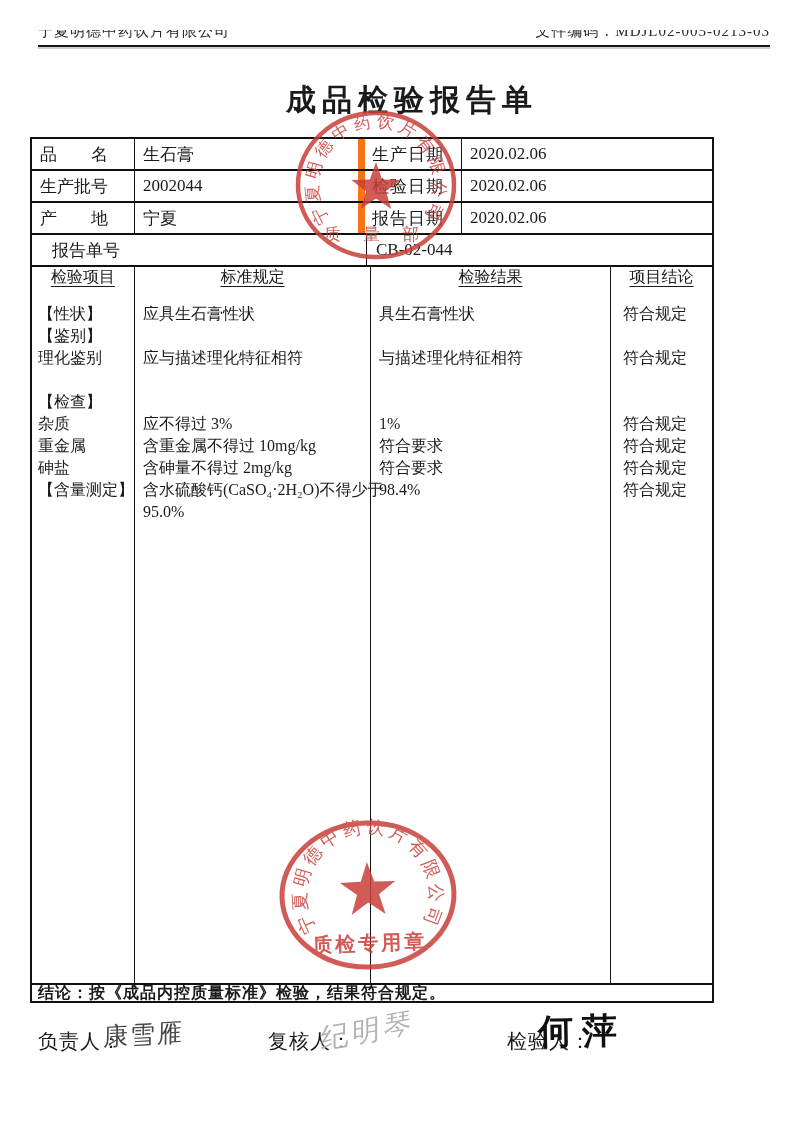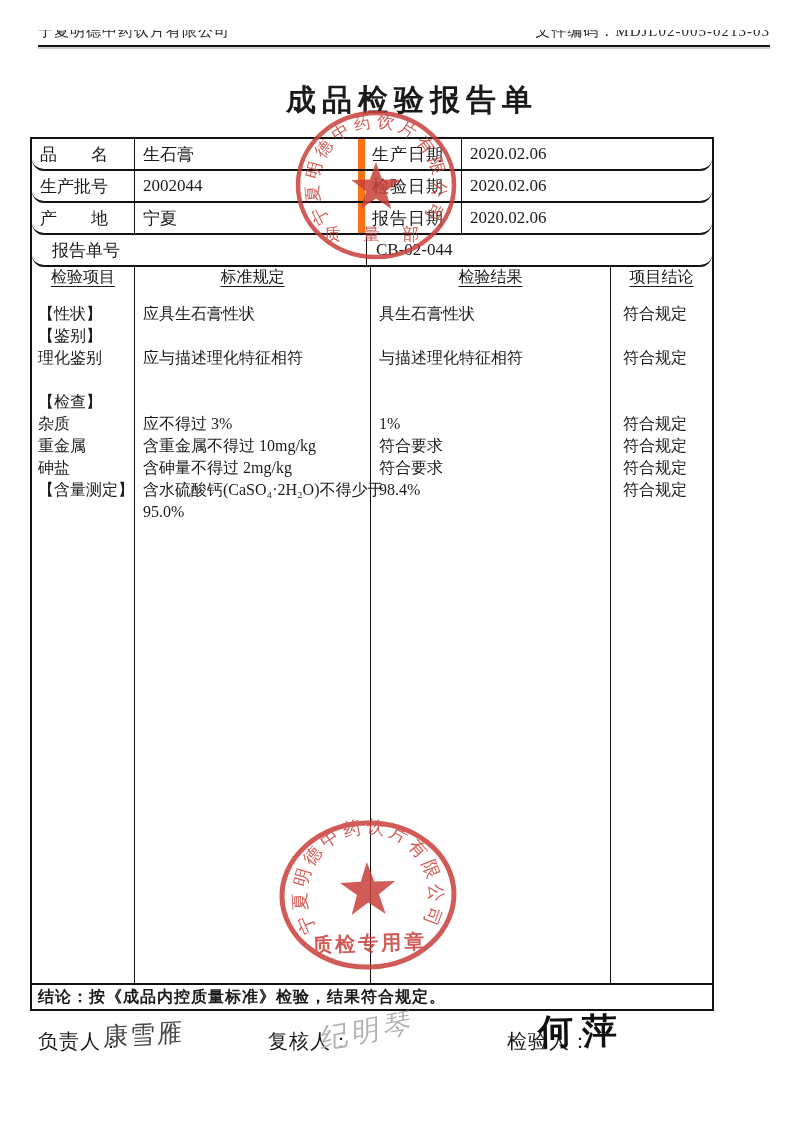--- a/index.html
+++ b/index.html
@@ -11,21 +11,21 @@
   .hdr-clip{position:absolute;top:30px;height:14px;overflow:hidden;}
   .hdr-clip span{display:block;font-size:15px;line-height:15px;margin-top:-6px;color:#2a2a2a;letter-spacing:1px;white-space:nowrap;}
   .hdr-left{left:38px;width:300px;}
   .hdr-right{right:30px;width:330px;text-align:right;}
   .hdr-rule{position:absolute;top:45px;left:38px;width:732px;height:2px;background:#161616;box-shadow:0 2px 0 rgba(150,150,150,.45);}
   
   .title{position:absolute;top:80px;left:0;width:100%;margin:0;text-align:center;
     font-size:30px;font-weight:bold;letter-spacing:6px;padding-left:12px;}
   
   .main-table{position:absolute;left:30px;top:137px;width:684px;border:2px solid #111;box-sizing:border-box;background:transparent;}
-  .irow{display:flex;height:32px;box-sizing:border-box;border-bottom:2px solid #111;border-radius:12px;}
+  .irow{display:flex;height:32px;box-sizing:border-box;border-bottom:2px solid #111;}
   .irow > div{box-sizing:border-box;display:flex;align-items:center;font-size:17px;white-space:nowrap;}
   .ic1{width:103px;border-right:1px solid #111;padding-left:8px;}
   .ic2{width:230px;border-right:7px solid #f97316;padding-left:8px;}
   .ic3{width:97px;border-right:1px solid #111;padding-left:7px;letter-spacing:1px;}
   .ic4{flex:1;padding-left:8px;}
   .ic12{width:335px;border-right:1px solid #111;padding-left:20px;}
   .ic34{flex:1;padding-left:9px;}
   .hrow{display:flex;height:30px;box-sizing:border-box;}
   .hrow > div{box-sizing:border-box;display:flex;align-items:flex-start;justify-content:center;font-size:16px;}
   .hrow span{text-decoration:underline;text-underline-offset:4px;}
@@ -33,21 +33,21 @@
   .hc2{width:236px;border-right:1px solid #111;}
   .hc3{width:240px;border-right:1px solid #111;}
   .hc4{flex:1;}
   .brow{display:flex;height:686px;box-sizing:border-box;}
   .brow > div{box-sizing:border-box;padding-top:6px;}
   .bc1{width:103px;border-right:1px solid #111;padding-left:6px;}
   .bc2{width:236px;border-right:1px solid #111;padding-left:8px;}
   .bc3{width:240px;border-right:1px solid #111;padding-left:8px;}
   .bc4{flex:1;padding-left:12px;}
   .bline{height:22px;line-height:22px;font-size:16px;white-space:nowrap;}
-  .crow{height:26px;box-sizing:border-box;border-top:2px solid #111;display:flex;align-items:center;
+  .crow{height:18px;box-sizing:border-box;border-top:2px solid #111;display:flex;align-items:center;
     font-size:16px;font-weight:bold;padding-left:6px;letter-spacing:1px;}
   
   .stamp{position:absolute;pointer-events:none;opacity:.85;}
   .stamp-top{left:281px;top:100px;}
   .stamp-bottom{left:266px;top:813px;transform:rotate(-2deg);}
   .stamp text{fill:var(--stamp,#c9403a);font-family:"Liberation Serif","DejaVu Serif",serif;}
   .stamp .ring{stroke:var(--stamp,#c9403a);fill:none;}
   .stamp .star{fill:var(--stamp,#c9403a);}
   
   .sig-label{position:absolute;font-size:20px;letter-spacing:1px;}

